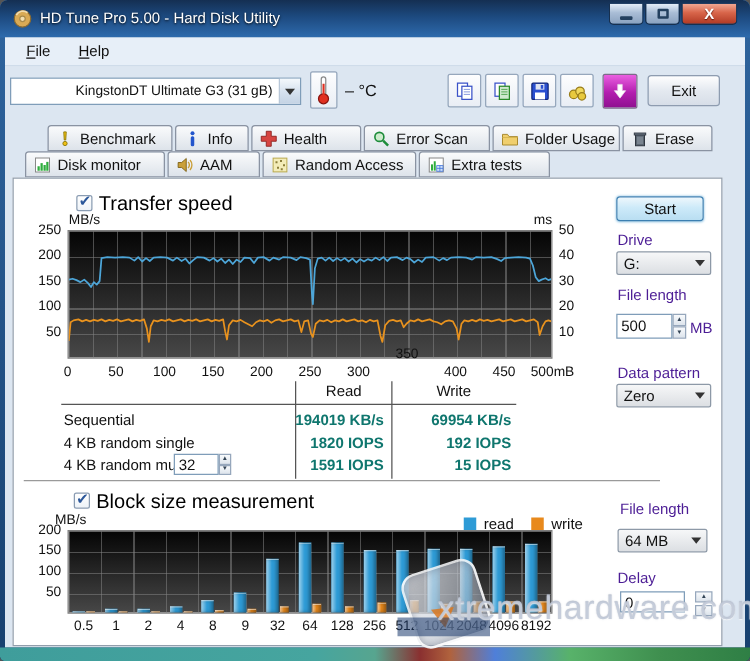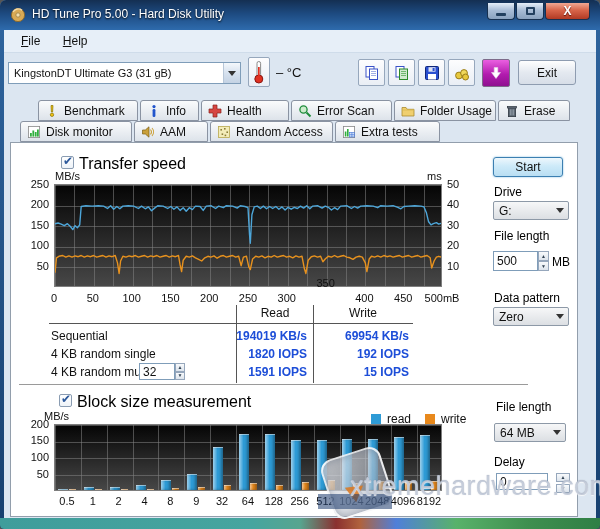--- a/index.html
+++ b/index.html
@@ -24,21 +24,21 @@
   .glyph-close{color:#fff;font-size:12px;font-weight:bold;text-shadow:0 1px 1px #5c1208;line-height:1;}
   
   .app-body{position:absolute;left:4px;top:30px;width:592px;height:488px;background:#dce6f1;}
   .menubar{position:absolute;left:0;top:0;width:592px;height:23px;background:#e7eff8;
     border-bottom:1px solid #cfdcea;}
   .menu-item{display:inline-block;font-size:12px;color:#111;padding:4px 9px 3px 9px;cursor:default;}
   .menu-item::first-letter{text-decoration:underline;}
   
   .combo{position:absolute;font-size:11px;color:#111;background:#fff;border:1px solid #7f9db9;
     display:flex;align-items:center;}
-  .combo .txt{flex:1;padding:0 5px;white-space:nowrap;overflow:hidden;}
+  .combo .txt{flex:1;padding:0 5px;white-space:nowrap;overflow:hidden;text-align:right;}
   .combo .arrow-btn{width:17px;height:100%;border-left:1px solid #b8c7d8;
     background:linear-gradient(180deg,#f4f8fc,#d7e2ef 50%,#c4d3e4);display:flex;align-items:center;justify-content:center;}
   .device-combo{left:4px;top:32px;width:233px;height:22px;}
   .arrow-down{width:0;height:0;border-left:4px solid transparent;border-right:4px solid transparent;border-top:5px solid #333;}
   .tool-btn{position:absolute;width:27px;height:27px;top:29px;border:1px solid #96a7bc;border-radius:2px;
     background:linear-gradient(180deg,#fdfdfe,#e9eef5);display:flex;align-items:center;justify-content:center;}
   .thermo-btn{position:absolute;left:244px;top:27px;width:22px;height:30px;border:1px solid #96a7bc;border-radius:2px;
     background:linear-gradient(180deg,#fdfdfe,#e9eef5);display:flex;align-items:center;justify-content:center;}
   .temp-text{position:absolute;left:272px;top:35px;font-size:13px;color:#111;}
   .exit-btn{position:absolute;left:514px;top:30px;width:58px;height:25px;border:1px solid #8e9cb0;border-radius:3px;
@@ -73,39 +73,39 @@
       repeating-linear-gradient(to bottom, rgba(130,130,130,.55) 0 1px, transparent 1px 16.75px),
       linear-gradient(180deg,#050505,#474747);}
   .tick{position:absolute;font-size:11px;color:#111;line-height:13px;}
   .tick-left{width:30px;text-align:right;}
   .tick-x{transform:translateX(-50%);}
   
   .vline{position:absolute;width:1px;background:#555;}
   .hline{position:absolute;height:1px;background:#555;}
   .thead{position:absolute;font-size:12px;color:#111;transform:translateX(-50%);}
   .trow-label{position:absolute;font-size:12px;color:#111;}
-  .tval{position:absolute;font-size:12px;font-weight:bold;color:#1d4ed8;transform:translateX(-100%);white-space:nowrap;}
+  .tval{position:absolute;font-size:12px;font-weight:bold;color:#0f766e;transform:translateX(-100%);white-space:nowrap;}
   .divider{position:absolute;height:1px;background:#9a9a9a;}
   
   .spinfield{position:absolute;display:flex;}
   .spinfield input{border:1px solid #7f9db9;background:#fff;font-size:12px;color:#111;padding:0 3px;width:100%;height:100%;}
   .spincol{display:flex;flex-direction:column;width:14px;}
   .spinbtn{flex:1;border:1px solid #96a7bc;background:linear-gradient(180deg,#f8fafc,#dde4ec);
     display:flex;align-items:center;justify-content:center;font-size:5px;color:#345;line-height:1;}
   
   .legend{position:absolute;display:flex;align-items:center;gap:6px;font-size:12px;color:#111;}
   .legend .sw{width:10px;height:10px;}
   
   .bar-slots{position:absolute;left:43px;top:281px;width:388px;height:66px;display:flex;align-items:flex-end;}
   .slot{flex:1;display:flex;align-items:flex-end;justify-content:center;gap:1px;height:100%;}
   .bar{box-shadow:inset 0 1px 0 rgba(255,255,255,.5), inset -2px 0 3px rgba(0,0,0,.35);}
   .bar-cats{position:absolute;left:43px;top:352px;width:388px;display:flex;}
   .bar-cats div{flex:1;text-align:center;font-size:11px;color:#111;}
   
-  .side-label{position:absolute;font-size:12px;color:#000000;}
+  .side-label{position:absolute;font-size:12px;color:#4c1d95;}
   .start-btn{position:absolute;left:482px;top:14px;width:70px;height:20px;border:1px solid #3c7fb1;border-radius:3px;
     background:linear-gradient(180deg,#eef7fc,#cdeaf9 45%,#b9def2);font-size:12px;color:#111;
     box-shadow:0 0 2px #7ab8dd;display:flex;align-items:center;justify-content:center;}
   .dd{position:absolute;height:19px;border:1px solid #8d99a7;border-radius:2px;
     background:linear-gradient(180deg,#f6f7f8,#dcdfe3);display:flex;align-items:center;font-size:12px;color:#111;}
   .dd .txt{flex:1;padding:0 5px;}
   .dd .arr{width:16px;display:flex;align-items:center;justify-content:center;}
   
   .wm-logo{position:absolute;left:326px;top:452px;width:62px;height:62px;border-radius:12px;
     transform:rotate(-18deg);border:2px solid rgba(255,255,255,.75);

